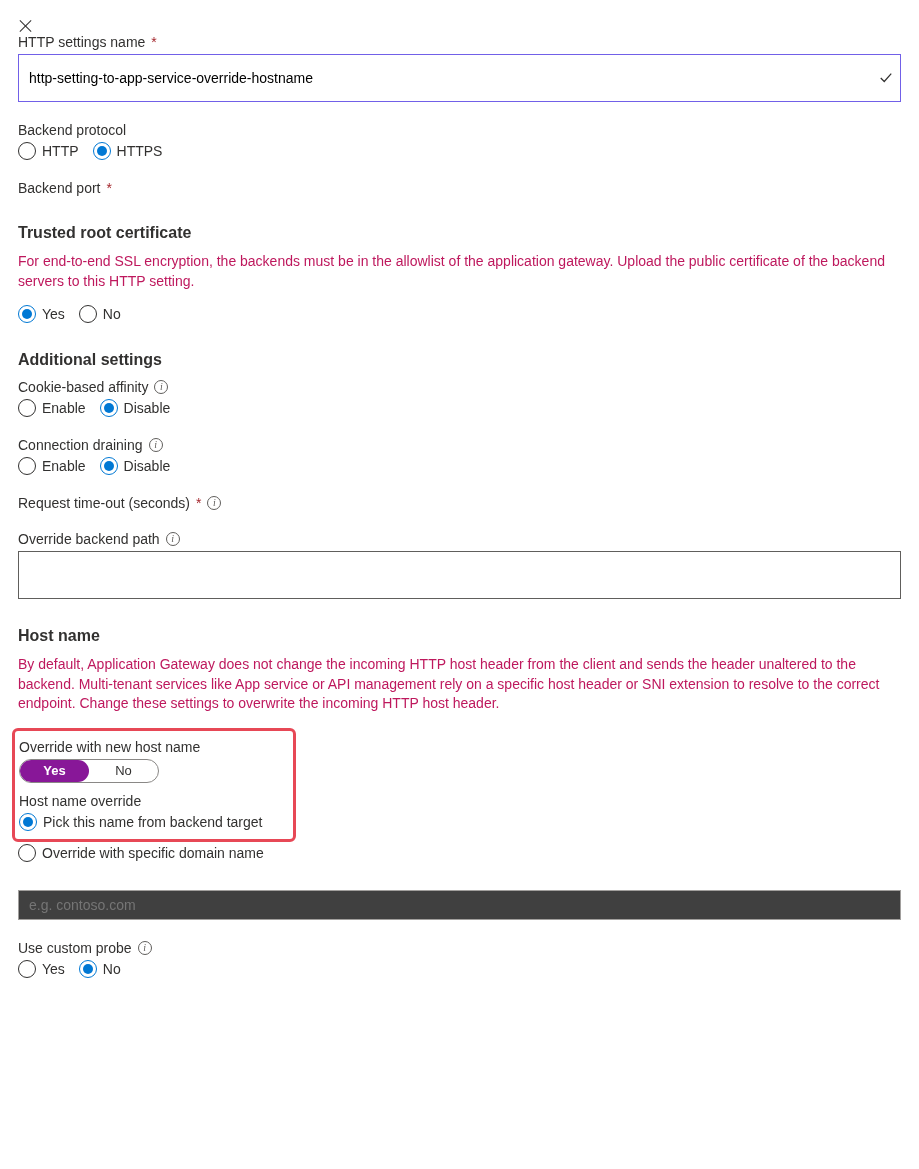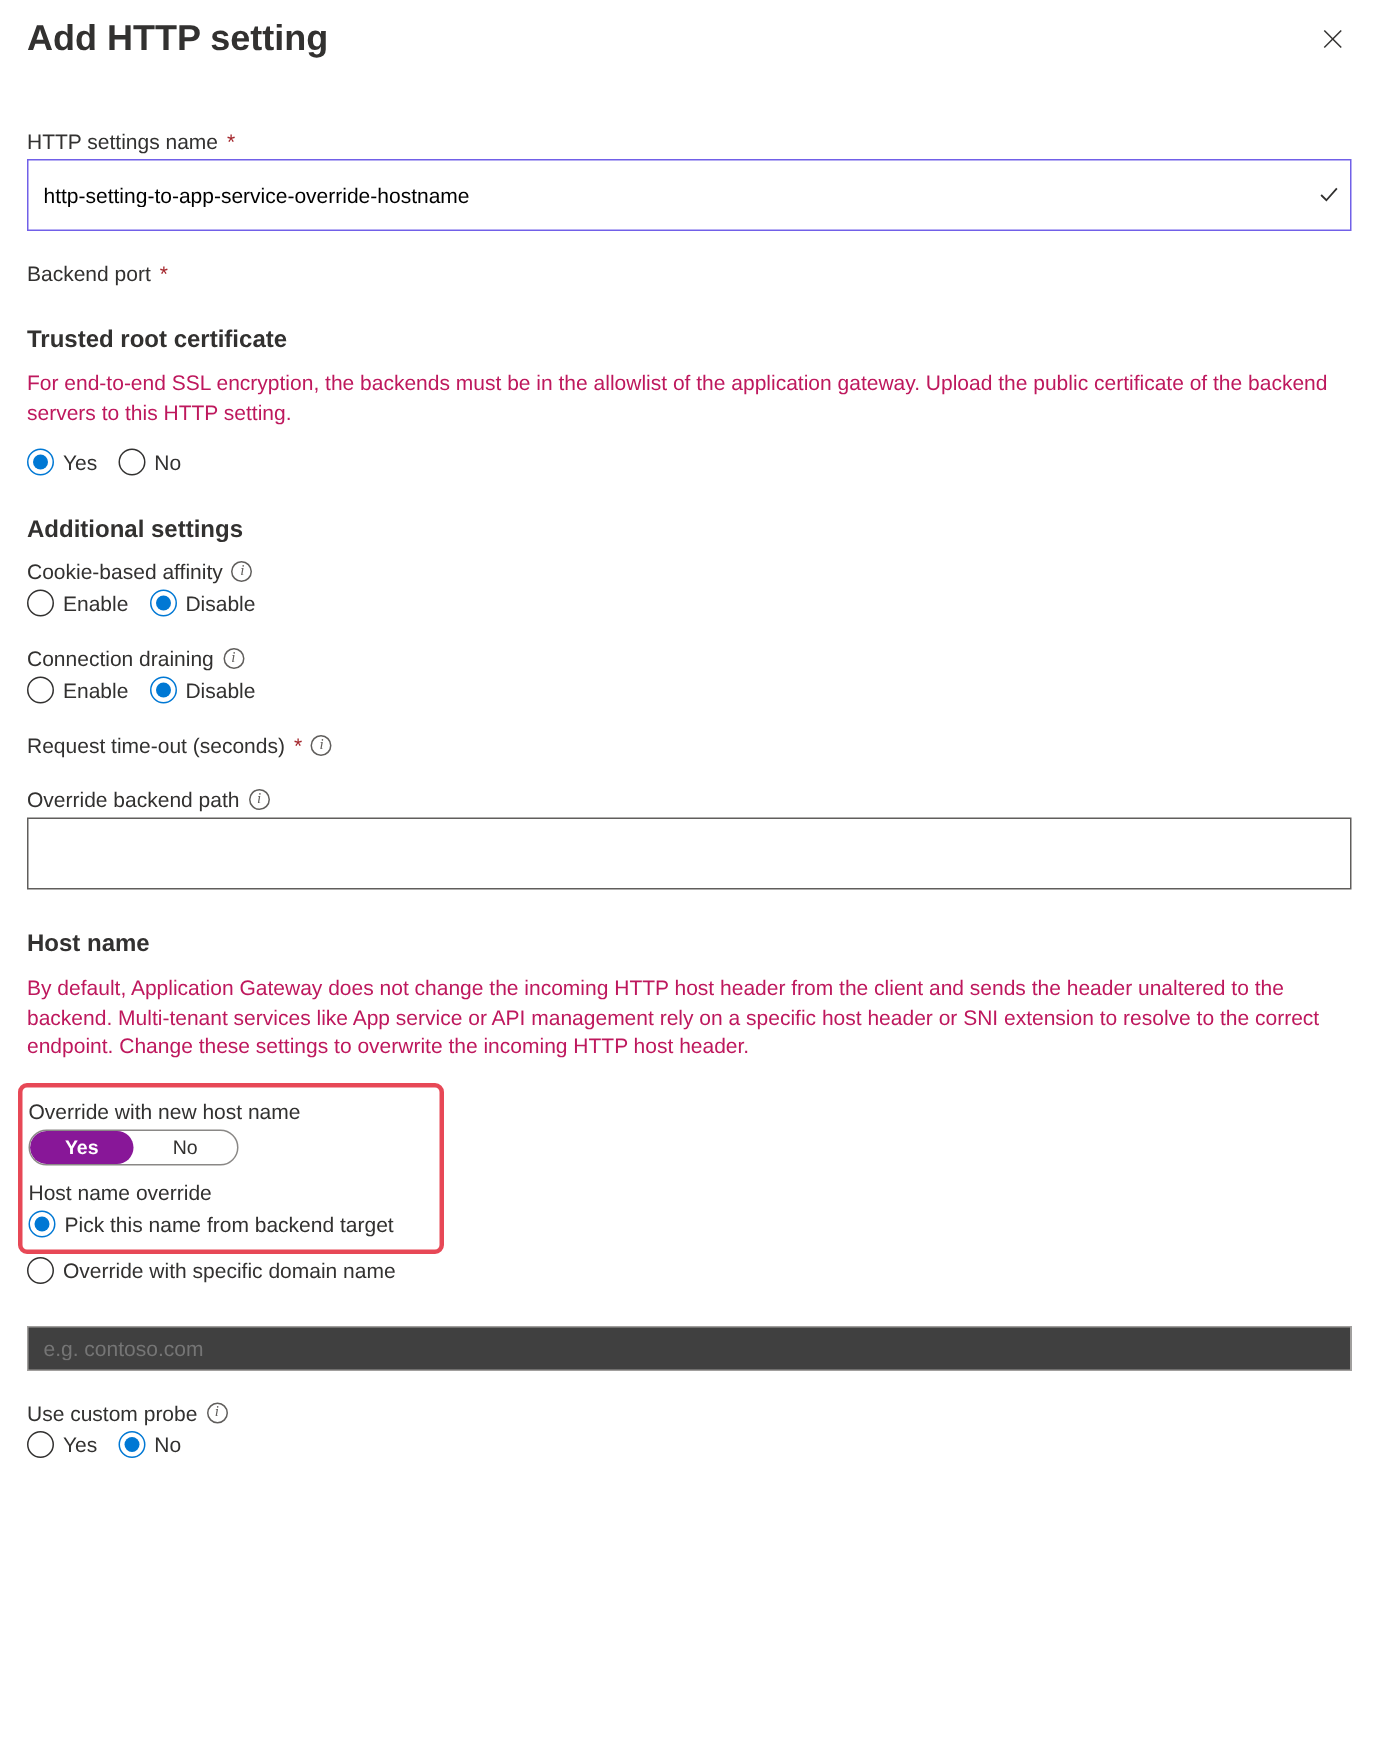--- a/index.html
+++ b/index.html
@@ -70,38 +70,48 @@
     width:100%; height:30px; border:1px solid #a19f9d; background:#404040;
     padding:4px 10px; font-size:14px; color:#a19f9d;
   }
 
   svg.chk path { stroke:#323130; stroke-width:1.4; fill:none; }
 </style>
 </head>
 <body>
 
 <div class="header-row">
-  <h1>Add HTTP setting</h1>
   <div class="close-x"></div>
 </div>
 
 <div class="field">
   <div class="label">
     <span>HTTP settings name</span>
       <span class="req">*</span>
   </div>
   <div class="input-wrap">
     <input class="text-input valid" value="http-setting-to-app-service-override-hostname" style="">
     <svg class="chk checkmark" viewBox="0 0 16 16">
         <path d="M2 8 L6 12 L14 3"></path>
       </svg>
   </div>
 </div>
 
 <div class="field">
+  <div class="label">Backend protocol</div>
+  <div class="radio-row">
+    <div class="radio">
+      <div class="radio-circle"></div>
+      <span class="radio-label">HTTP</span>
+    </div>
+    <div class="radio selected">
+      <div class="radio-circle"></div>
+      <span class="radio-label">HTTPS</span>
+    </div>
+  </div>
 </div>
 
 <div class="field">
   <div class="label">
     <span>Backend port</span>
       <span class="req">*</span>
   </div>
 </div>
 
 <div class="section-title">Trusted root certificate</div>

